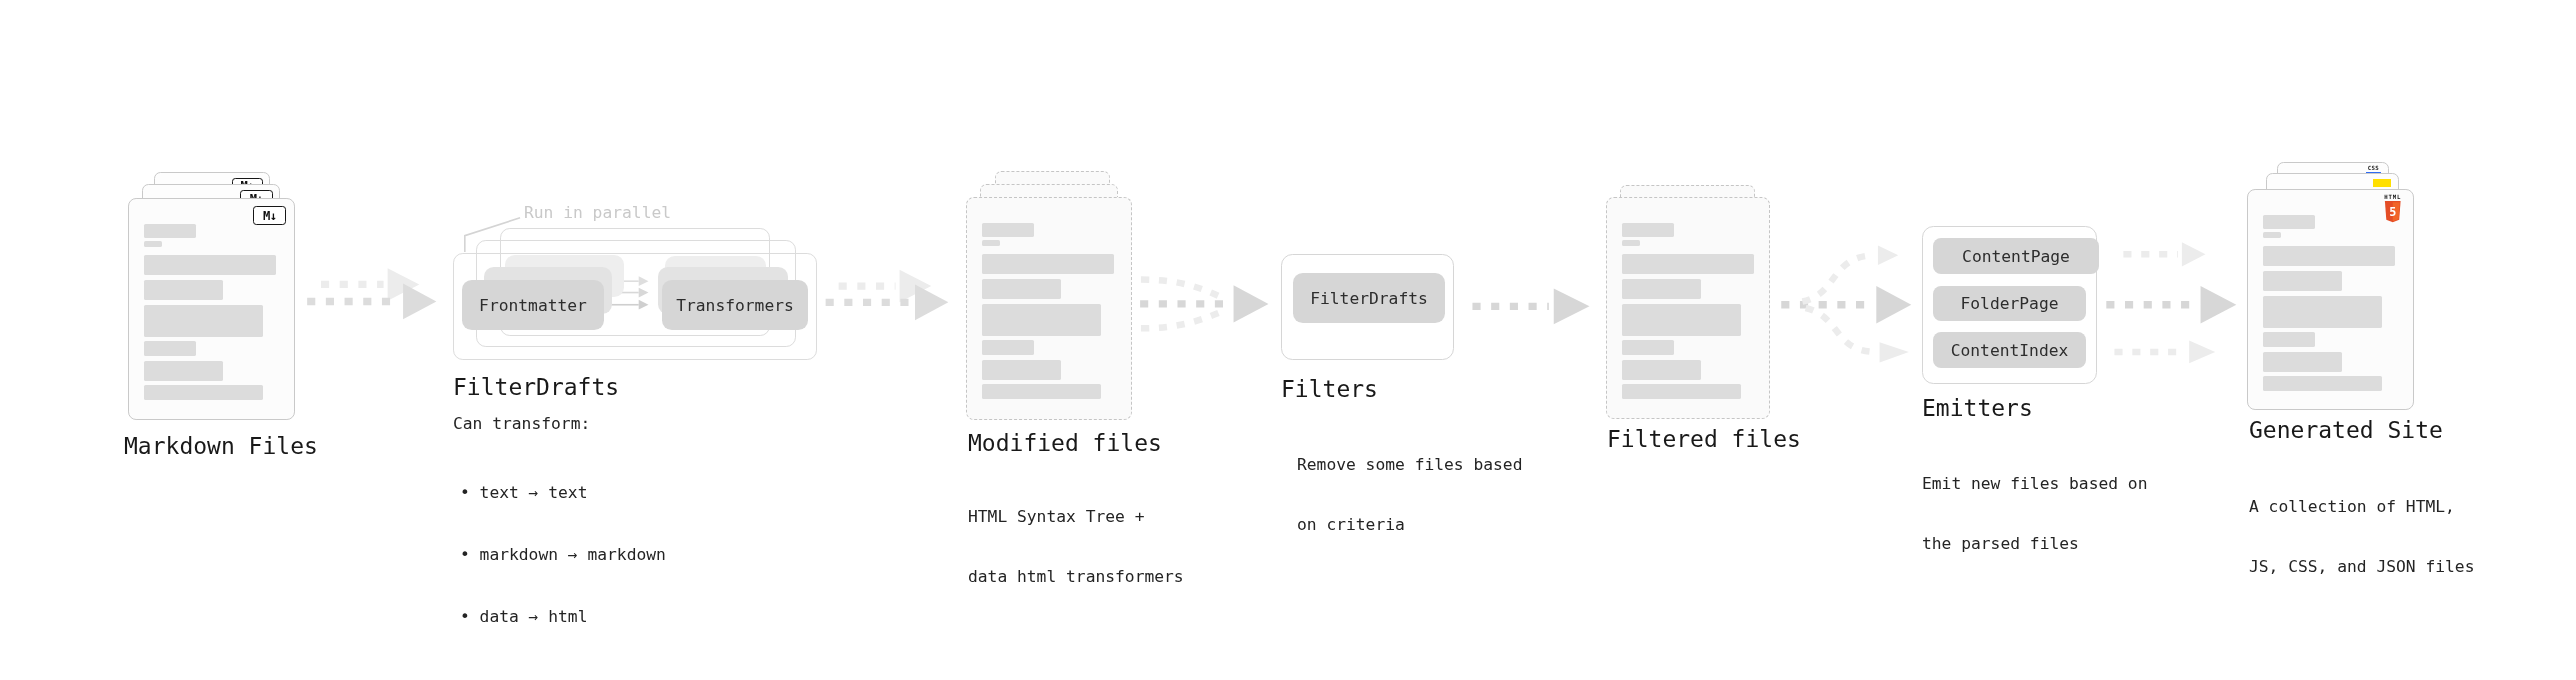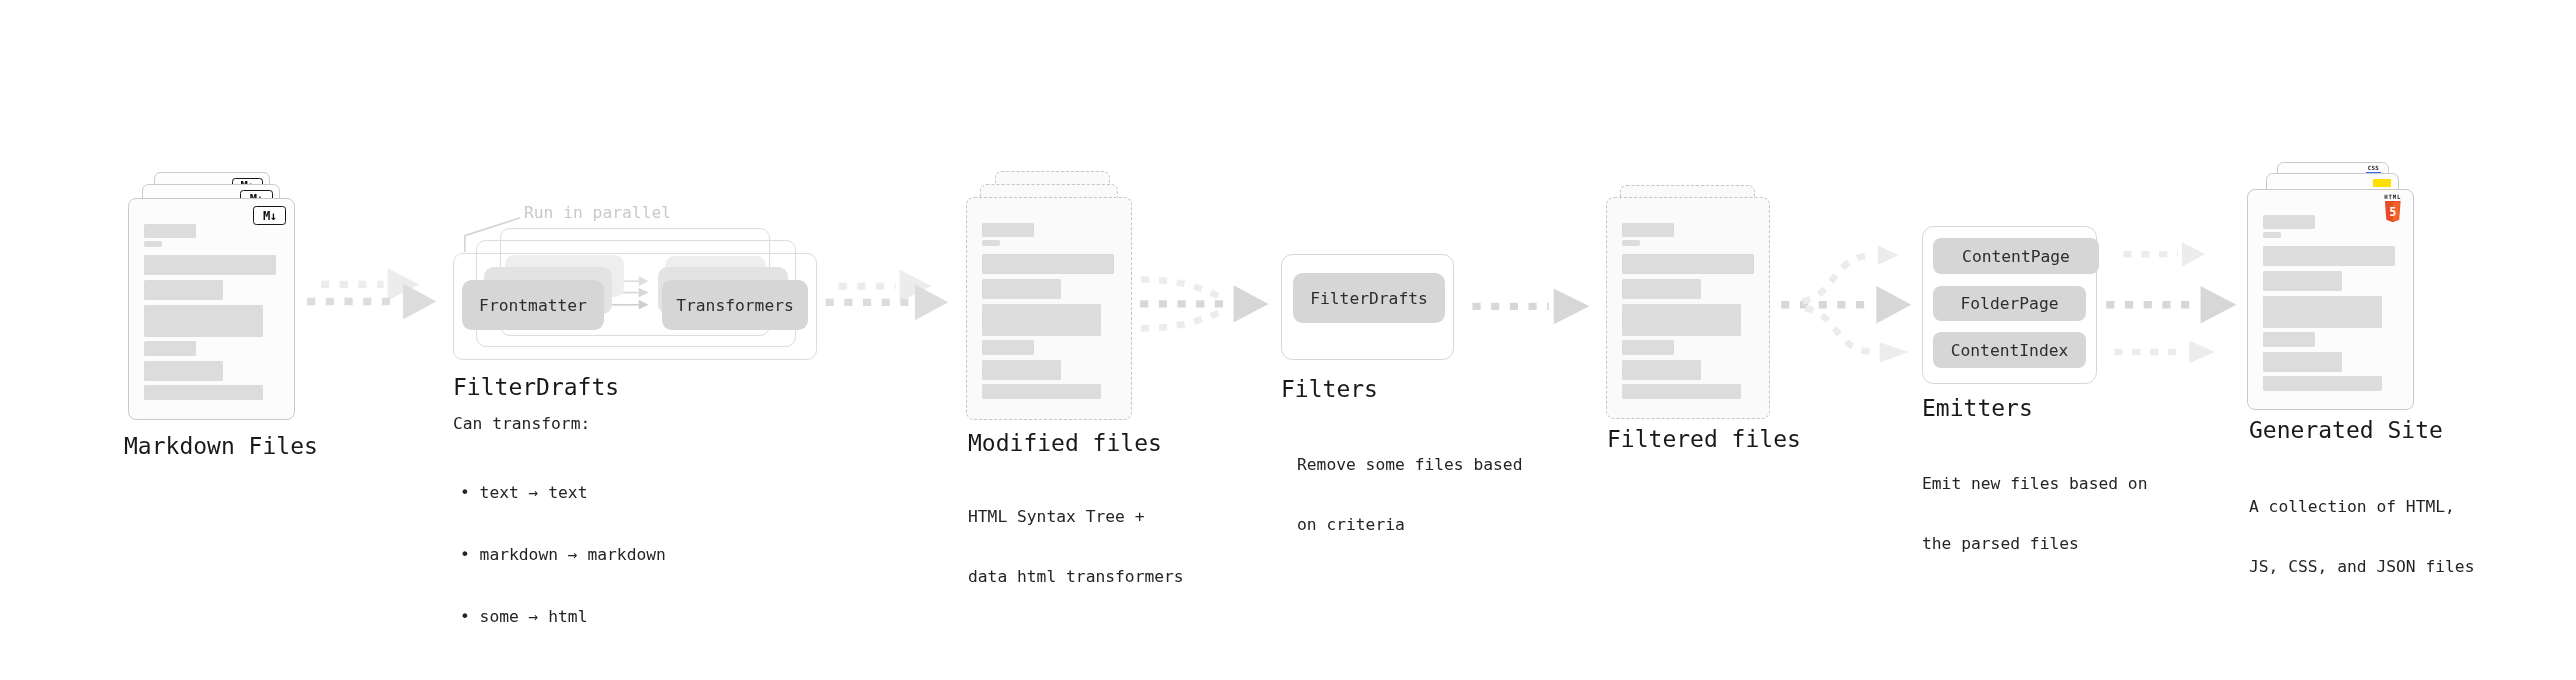--- a/index.html
+++ b/index.html
@@ -137,21 +137,21 @@
     <div class="ghost1" style="left:484px;top:267px;width:128px;height:47px;"></div>
     <div class="ghost2" style="left:665px;top:256px;width:101px;height:41px;"></div>
     <div class="ghost1" style="left:658px;top:267px;width:130px;height:47px;"></div>
     <div class="node" style="left:462px;top:280px;width:142px;height:50px;">Frontmatter</div>
     <div class="node" style="left:662px;top:280px;width:146px;height:50px;">Transformers</div>
     <div class="title" style="left:453px;top:374px;">FilterDrafts</div>
     <div class="caption" style="left:453px;top:414px;">Can transform:</div>
     <div class="caption bullets" style="left:460px;top:441px;">
       <div>• text → text</div>
       <div>• markdown → markdown</div>
-      <div>• some → html</div>
+      <div>• data → html</div>
     </div>
   </div>
 
   <div class="group">
     <div class="card dashed back" style="left:995px;top:171px;width:115px;height:32.5px;"></div>
     <div class="card dashed back" style="left:980px;top:184px;width:138px;height:34px;"></div>
     <div class="card dashed" style="left:966px;top:197px;width:166px;height:223px;">
       <div class="doc-bars">
           <div class="bar" style="left: 14.6px; top: 25px; width: 52px; height: 14px;"></div>
           <div class="bar" style="left: 14.6px; top: 42px; width: 18.7px; height: 5.7px;"></div>

